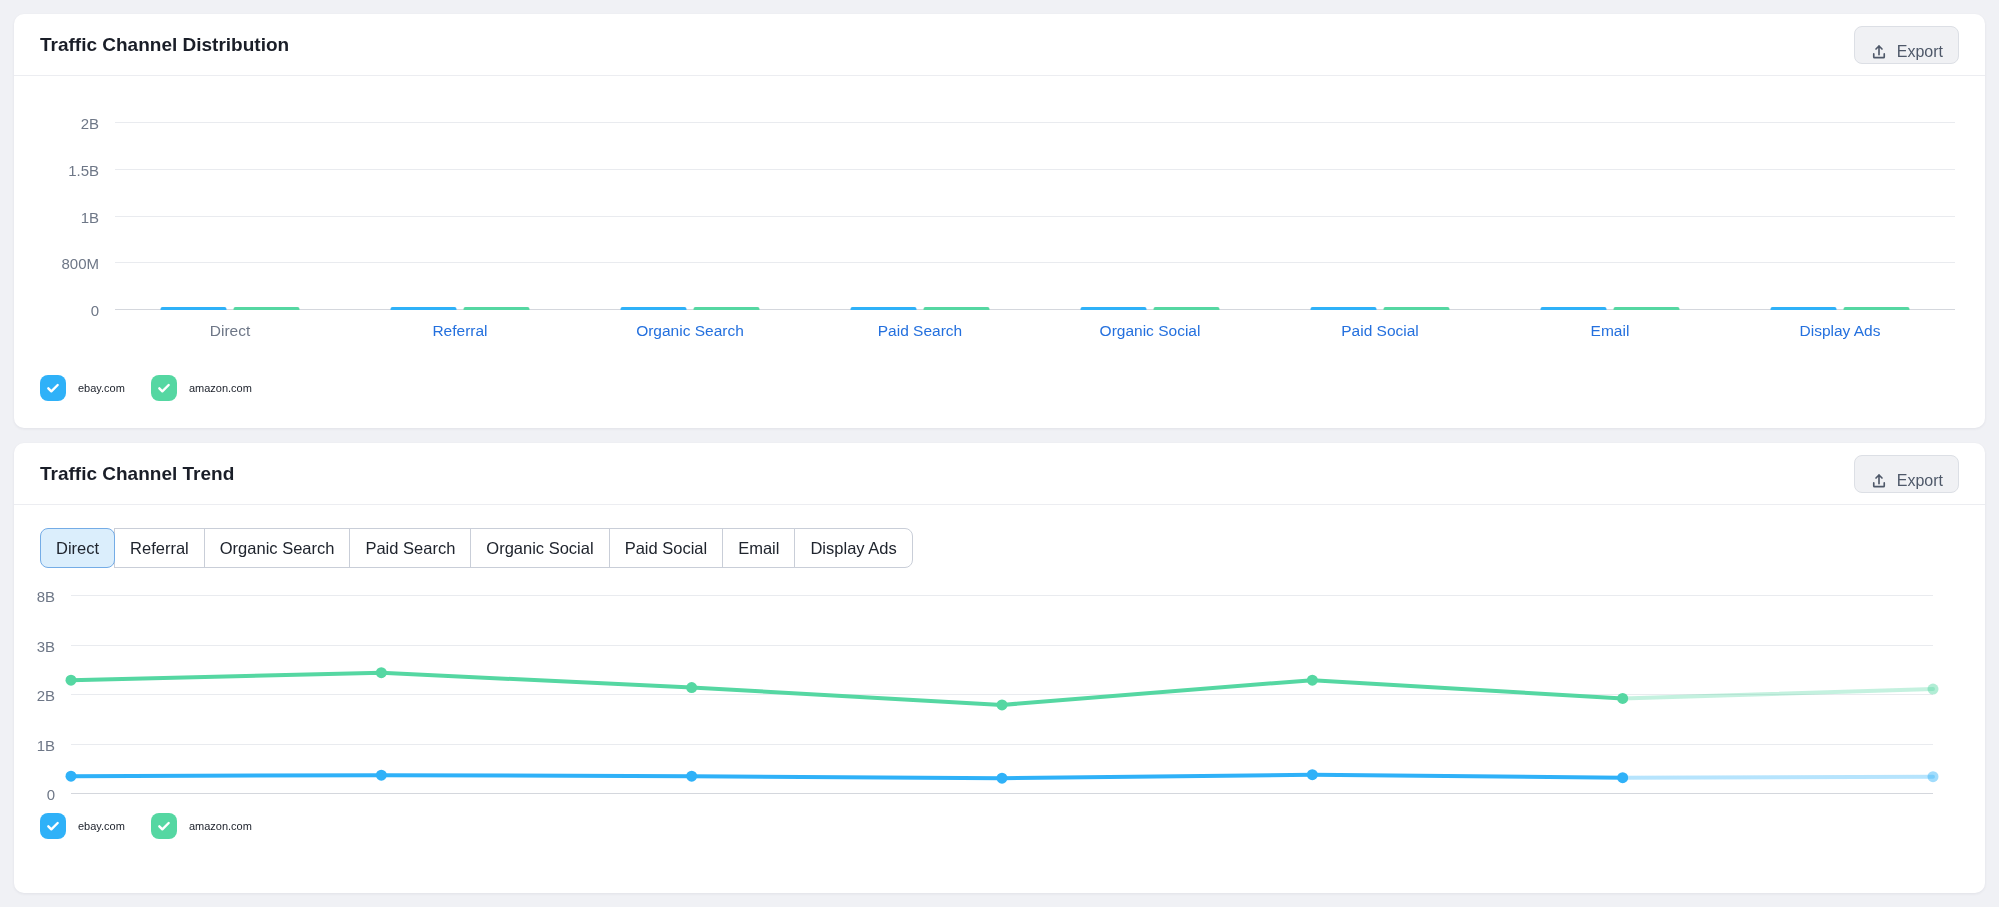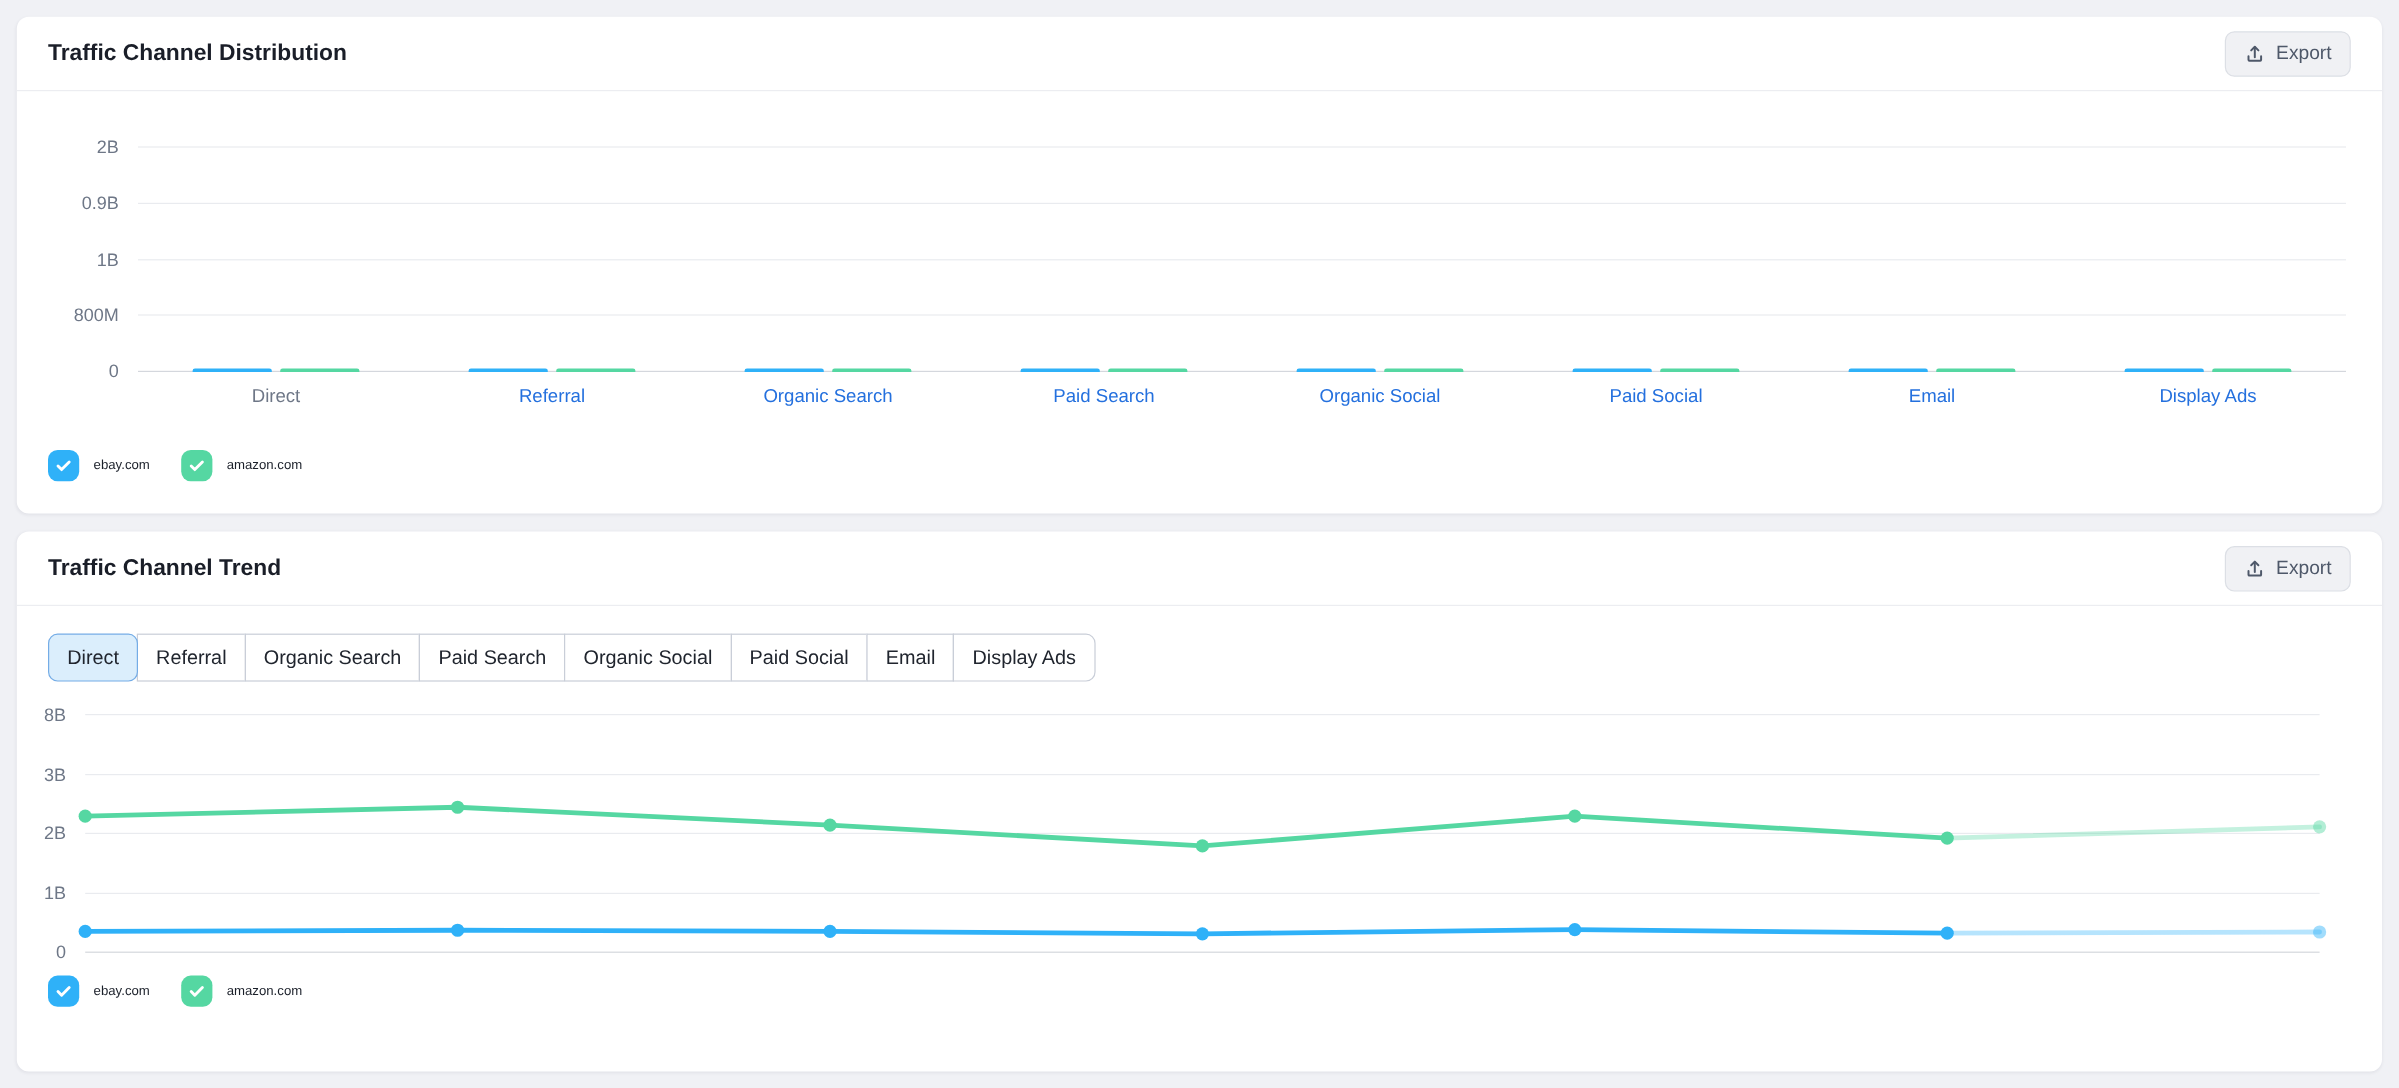--- a/index.html
+++ b/index.html
@@ -12,21 +12,21 @@
   }
   .panel { background:#fff; border-radius:10px; margin:0 14px; box-shadow:0 1px 3px rgba(30,35,50,.07); }
   #panel-distribution { margin-top:14px; height:414px; }
   #panel-trend { margin-top:15px; height:450px; }
   .panel-header {
     height:62px; display:flex; align-items:center; justify-content:space-between;
     padding:0 26px; border-bottom:1px solid #ecedf1;
   }
   .panel-title { font-size:19px; font-weight:700; color:#1a1e28; }
   .export-btn {
-    display:flex; align-items:center; gap:9px; height:38px; padding:0 15px;
+    display:flex; align-items:flex-start; gap:9px; height:38px; padding:16px 15px;
     background:#f0f1f4; border:1px solid #dcdfe5; border-radius:8px;
     font-size:16px; color:#4e5869; cursor:pointer; font-family:inherit;
   }
   .export-btn svg { display:block; }
 
   
   .bar-plot { position:relative; margin:47px 30px 0 101px; height:187px; }
   .gridline { position:absolute; left:0; right:0; height:1px; background:#e9ebef; }
   .gridline.zero { background:#d4d7dd; }
   .ytick {
@@ -83,21 +83,21 @@
     </button>
   </div>
   <div class="bar-plot" id="bar-plot">
       <div class="gridline zero" style="bottom: 0%;"></div>
       <span class="ytick" style="bottom: calc(0%); transform: translateY(50%);">0</span>
       <div class="gridline" style="bottom: 25%;"></div>
       <span class="ytick" style="bottom: calc(25%); transform: translateY(50%);">800M</span>
       <div class="gridline" style="bottom: 50%;"></div>
       <span class="ytick" style="bottom: calc(50%); transform: translateY(50%);">1B</span>
       <div class="gridline" style="bottom: 75%;"></div>
-      <span class="ytick" style="bottom: calc(75%); transform: translateY(50%);">0.9B</span>
+      <span class="ytick" style="bottom: calc(75%); transform: translateY(50%);">1.5B</span>
       <div class="gridline" style="bottom: 100%;"></div>
       <span class="ytick" style="bottom: calc(100%); transform: translateY(50%);">2B</span>
       <div class="bar-group" style="left: 6.25%;">
         <div class="bar" style="background: rgb(47, 177, 248); height: 17%;"></div>
         <div class="bar" style="background: rgb(85, 215, 162); height: 96.5%;"></div>
       </div>
       <div class="bar-group" style="left: 18.75%;">
         <div class="bar" style="background: rgb(47, 177, 248); height: 1.75%;"></div>
         <div class="bar" style="background: rgb(85, 215, 162); height: 9.25%;"></div>
       </div>

